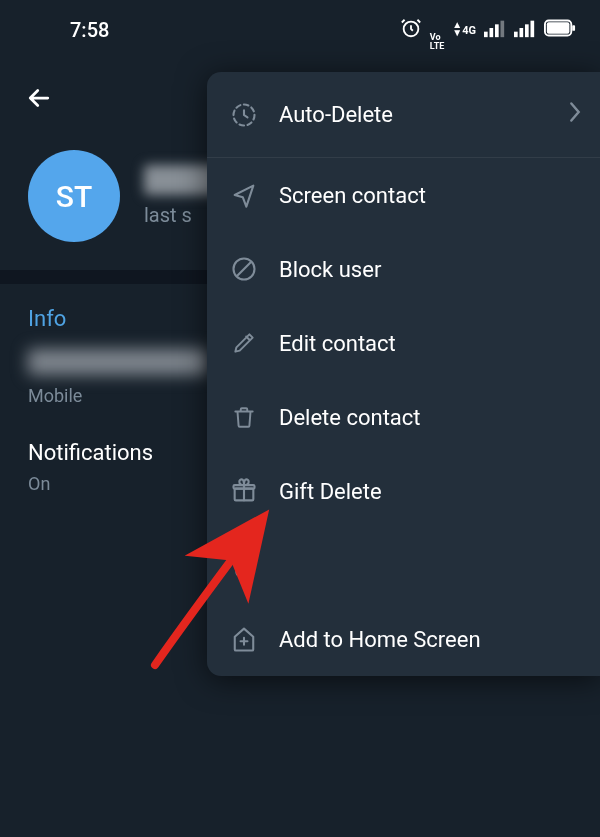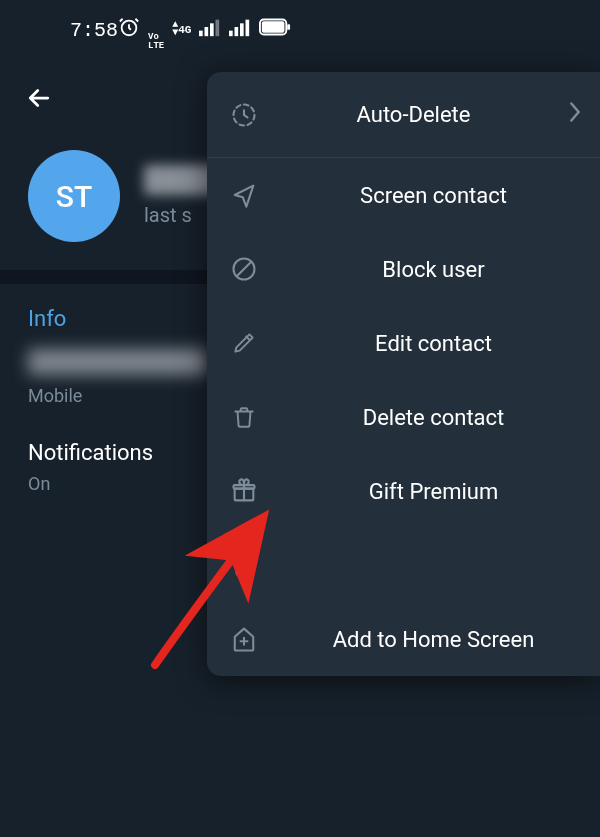--- a/index.html
+++ b/index.html
@@ -11,25 +11,24 @@
     color: #fff;
     position: relative;
     overflow: hidden;
   }
 
   
   .status-bar {
     height: 60px;
     display: flex;
     align-items: center;
-    justify-content: flex-start;
+    justify-content: space-between;
     padding: 0 24px 0 70px;
     font-size: 20px;
     font-weight: 500;
-    font-family: Liberation Mono, monospace;
   }
   .status-right {
     display: flex;
     align-items: center;
     gap: 8px;
   }
   .status-right svg, .status-right .txt {
     flex-shrink: 0;
   }
   .volte {
@@ -128,24 +127,23 @@
     background: #232f3b;
     border-radius: 14px 0 0 14px;
     box-shadow: 0 4px 30px rgba(0,0,0,0.6);
     overflow: hidden;
   }
   .menu-item {
     display: flex;
     align-items: center;
     height: 74px;
     padding: 0 18px 0 22px;
-    gap: 26px;
+    gap: 20px;
     color: #fff;
     font-size: 22px;
-    text-align: center;
   }
   .menu-item.first { height: 86px; border-bottom: 1px solid rgba(255,255,255,0.07);}
   .menu-icon {
     width: 30px; height: 30px;
     flex-shrink: 0;
     color: #7f8c99;
     display:flex;align-items:center;justify-content:center;
   }
   .menu-label { flex: 1; }
   .chevron { color: #7f8c99; }
@@ -281,21 +279,21 @@
   </div>
 
   <div class="menu-item">
     <span class="menu-icon">
       <svg width="28" height="28" viewBox="0 0 24 24" fill="none" stroke="currentColor" stroke-width="1.8" stroke-linecap="round" stroke-linejoin="round">
           <rect x="4" y="10" width="16" height="10" rx="1"></rect>
           <rect x="3" y="7" width="18" height="3" rx="1"></rect>
           <path d="M12 7v13M12 7c-2 0-4-1-4-3 0-1 1-2 2-2 2 0 2 3 2 5zM12 7c2 0 4-1 4-3 0-1-1-2-2-2-2 0-2 3-2 5z"></path>
         </svg>
     </span>
-    <span class="menu-label">Gift Premium</span>
+    <span class="menu-label">Gift Delete</span>
   </div>
 
   <div class="menu-item">
     <span class="menu-icon">
       <svg width="26" height="30" viewBox="0 0 24 26" fill="none" stroke="currentColor" stroke-width="1.8" stroke-linecap="round">
           <rect x="5" y="11" width="14" height="12" rx="3"></rect>
           <path d="M8 11V8a4 4 0 018 0v3"></path>
           <circle cx="12" cy="17" r="1.2" fill="currentColor"></circle>
         </svg>
     </span>

